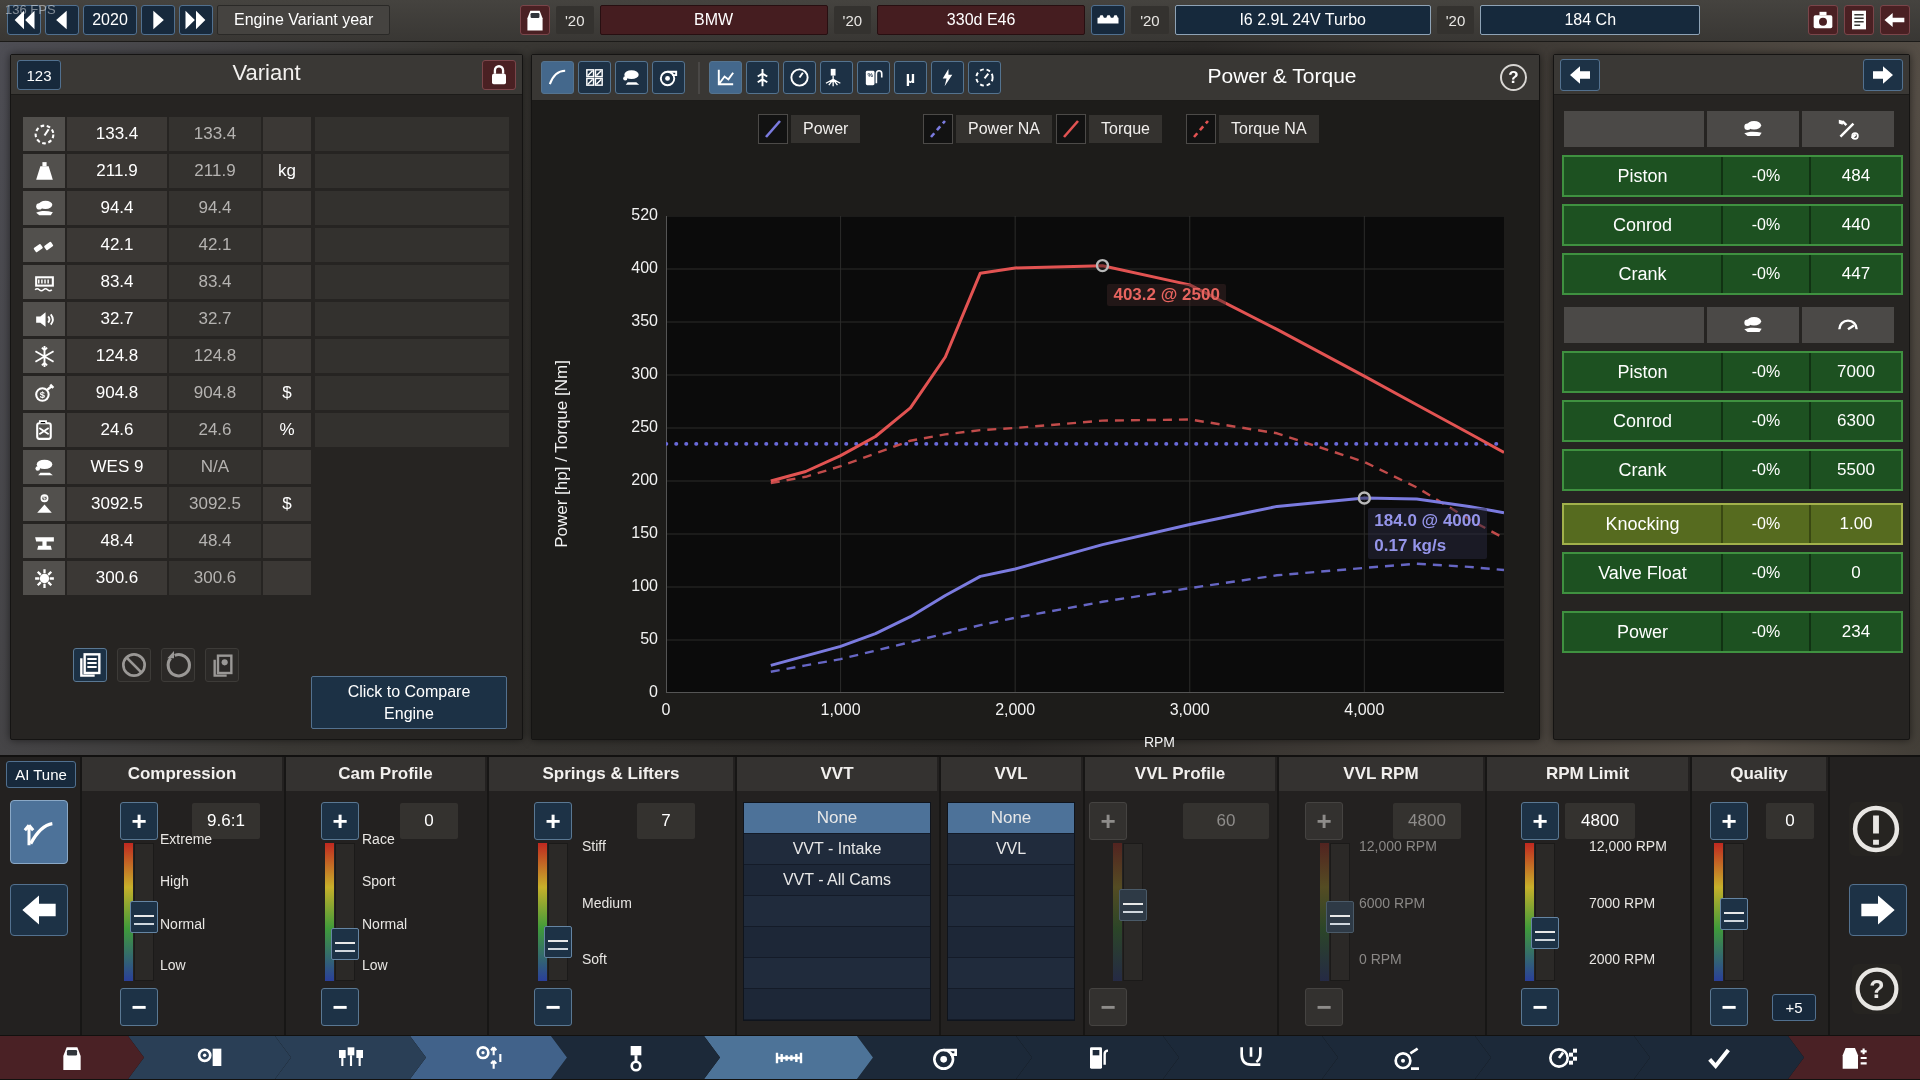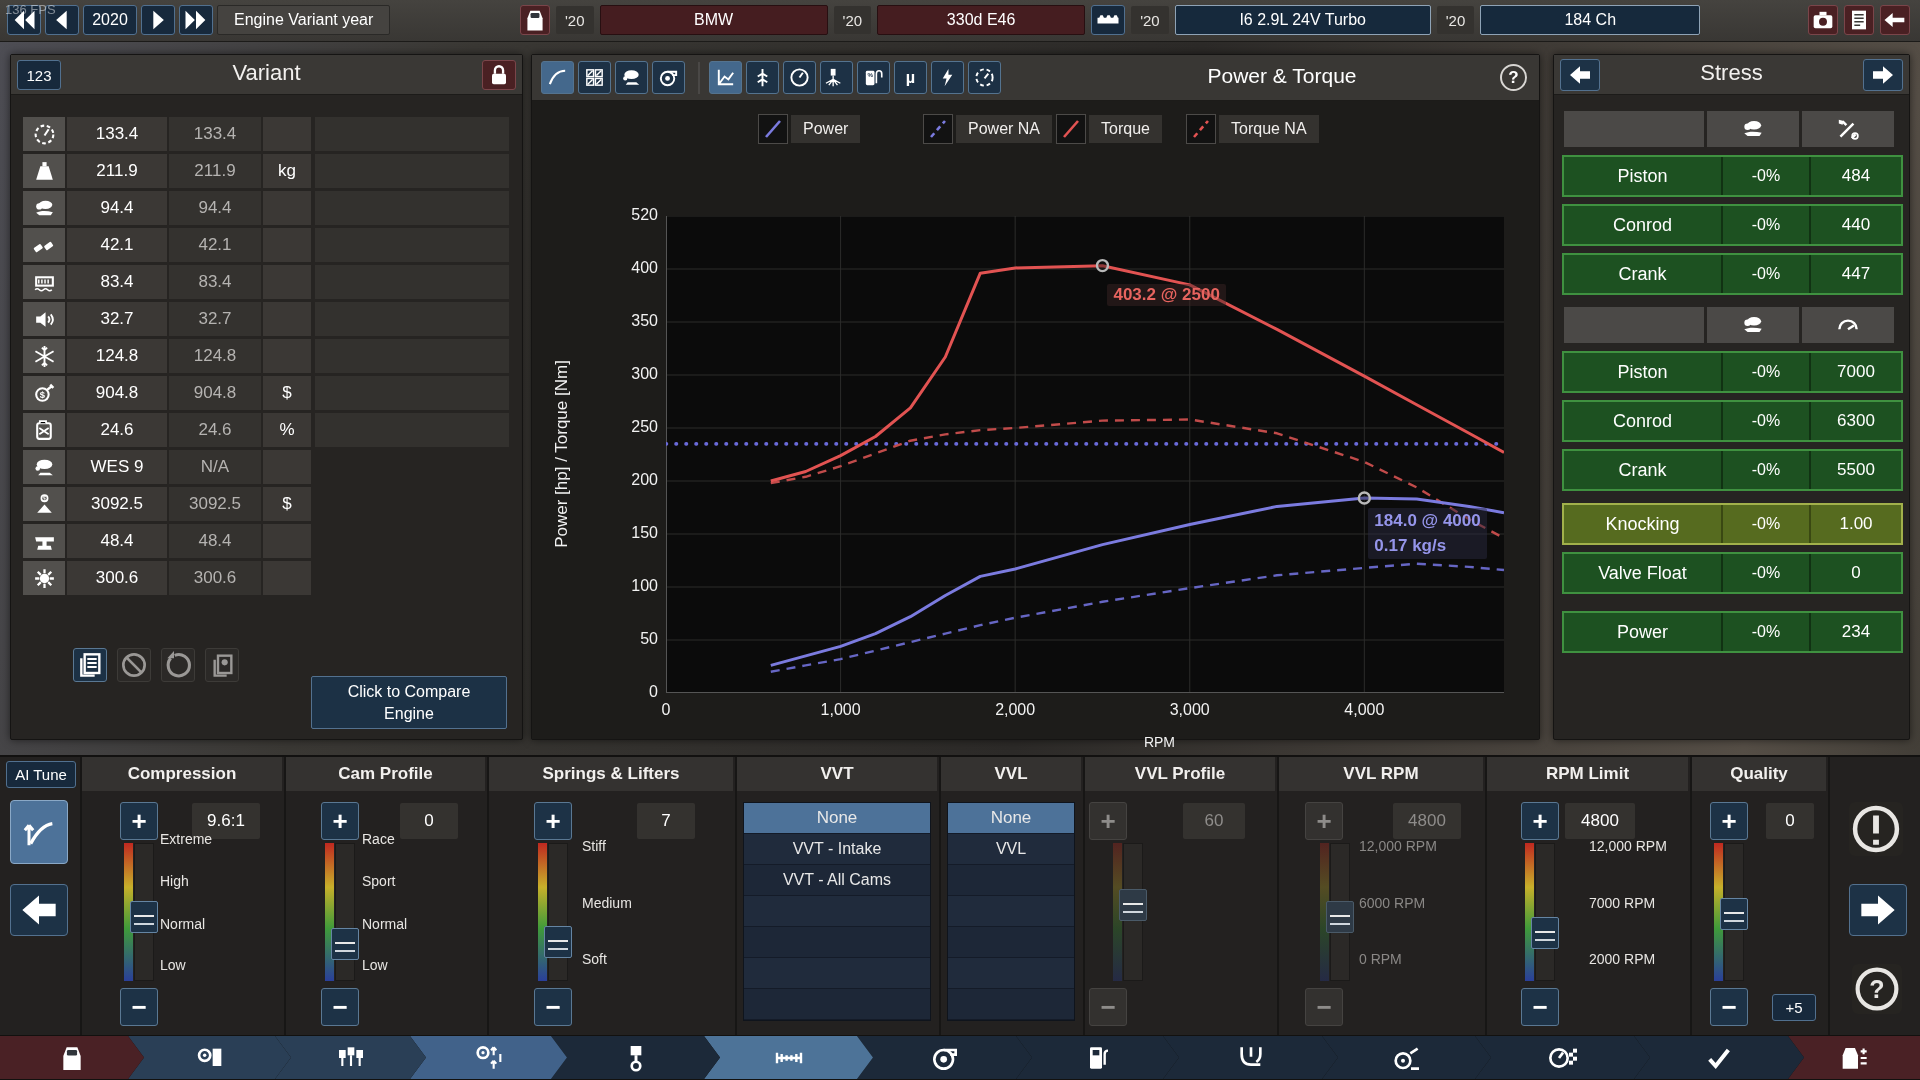--- a/index.html
+++ b/index.html
@@ -630,21 +630,20 @@
 
 <div class="panel" id="stress-panel" style="left:1553px;top:54px;width:357px;height:686px;">
   <div class="panel-header">
     <div class="arrow-sq" style="left:6px;">
         <span style="display: block; width: 100%; height: 100%;">
           <svg viewBox="0 0 24 24" style="width:100%;height:100%;display:block">
             <path d="M4 12l8-7v4h8v6h-8v4z" fill="#fff"></path>
           </svg>
         </span>
       </div>
-    <div class="panel-title">Stress</div>
     <div class="arrow-sq" style="right:6px;">
         <span style="display: block; width: 100%; height: 100%;">
           <svg viewBox="0 0 24 24" style="width:100%;height:100%;display:block">
             <path d="M20 12l-8-7v4H4v6h8v4z" fill="#fff"></path>
           </svg>
         </span>
       </div>
   </div>
   <div id="stress-body">
       <div class="stress-hdr-cell" style="left: 10px; top: 56px; width: 140px;"></div>
@@ -808,21 +807,21 @@
         <div class="tl-item sel">None</div>
         <div class="tl-item alt">VVL</div>
         <div class="tl-item"></div>
         <div class="tl-item alt"></div>
         <div class="tl-item"></div>
         <div class="tl-item alt"></div>
         <div class="tl-item"></div>
       </div>
       <div class="tune-hdr" style="left: 1085px; width: 190px;">VVL Profile</div>
       <div class="pm-btn pm-off" style="left: 1089px; top: 45px;">+</div>
-      <div class="val-box" style="left: 1183px; top: 46px; width: 62px; color: rgb(142, 140, 138);">60</div>
+      <div class="val-box" style="left: 1183px; top: 46px; width: 86px; color: rgb(142, 140, 138);">60</div>
       <div class="grad off" style="left: 1113px; top: 86px;"></div>
       <div class="track" style="left: 1123px; top: 86px;"></div>
       <div class="handle off" style="left: 1119px; top: 131.58px;"></div>
       <div class="pm-btn pm-off" style="left: 1089px; top: 231px;">−</div>
       <div class="tune-hdr" style="left: 1279px; width: 204px;">VVL RPM</div>
       <div class="pm-btn pm-off" style="left: 1305px; top: 45px;">+</div>
       <div class="val-box" style="left: 1393px; top: 46px; width: 68px; color: rgb(142, 140, 138);">4800</div>
       <div class="grad off" style="left: 1320px; top: 86px;"></div>
       <div class="track" style="left: 1330px; top: 86px;"></div>
       <div class="handle off" style="left: 1326px; top: 144.3px;"></div>

